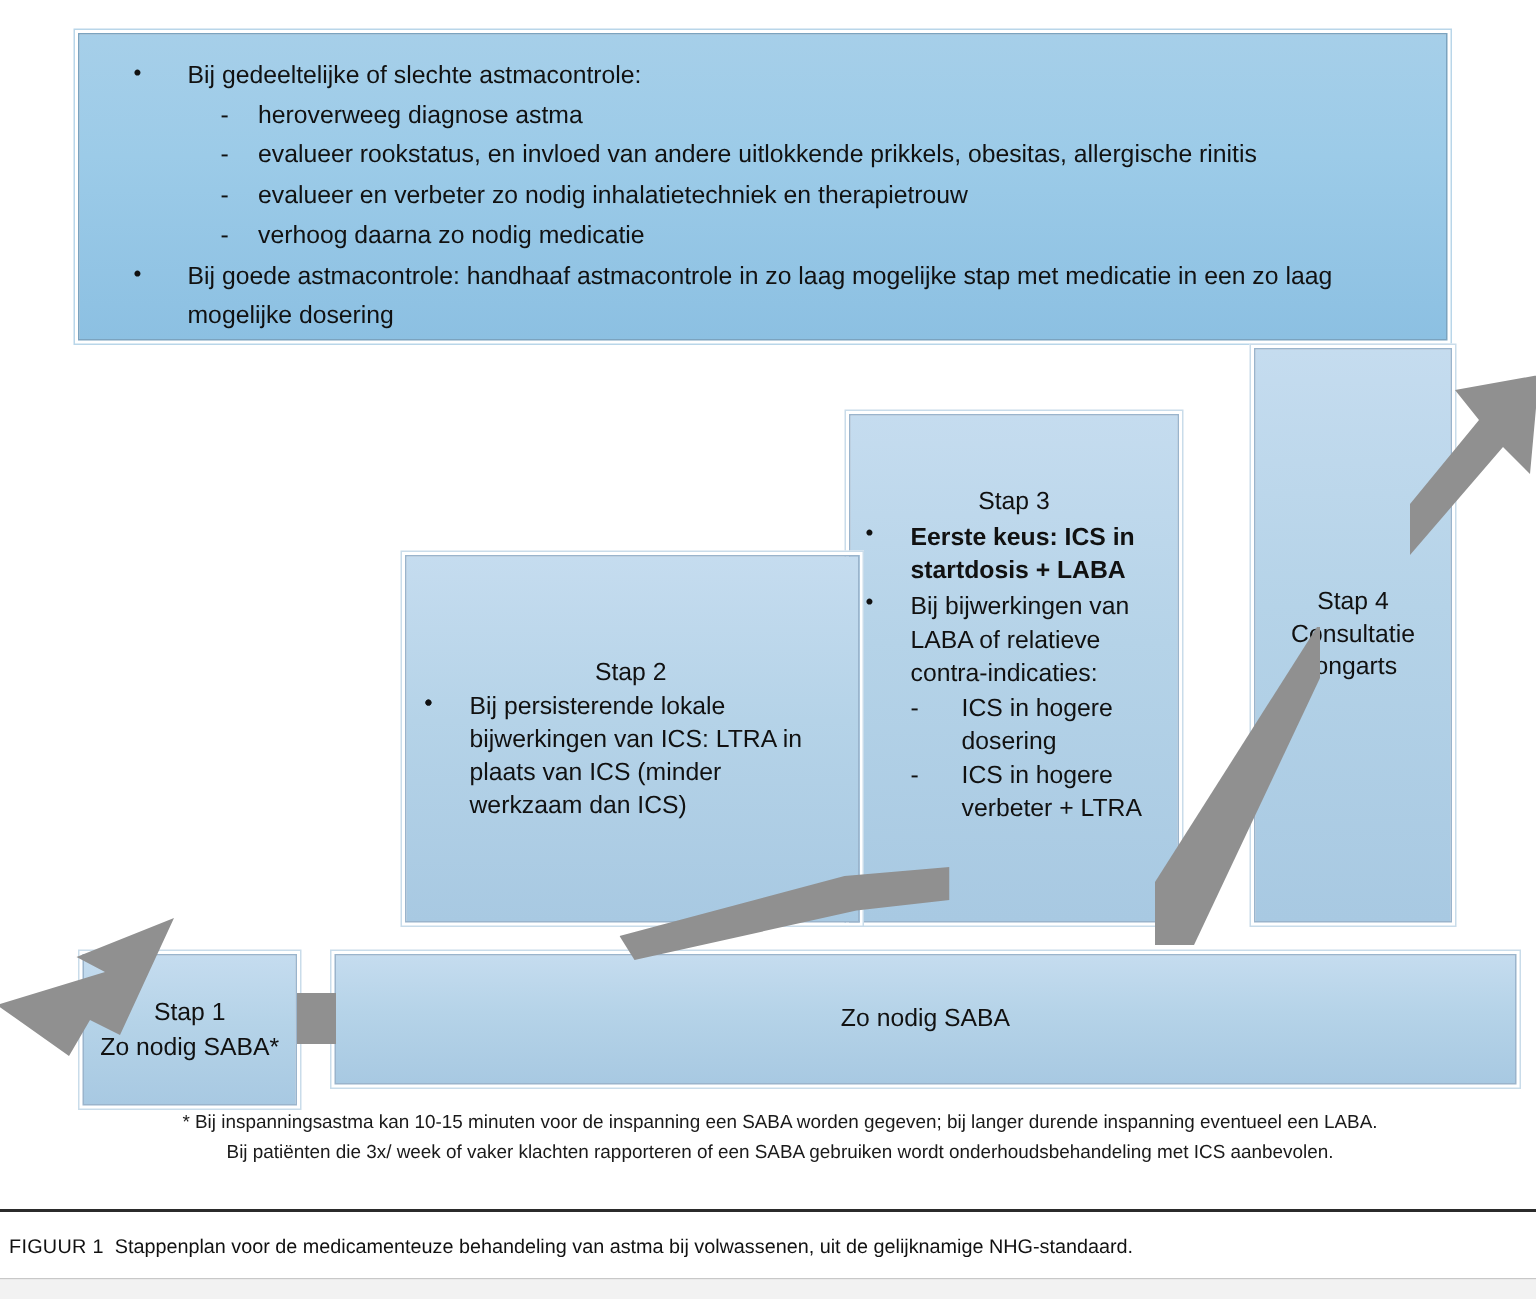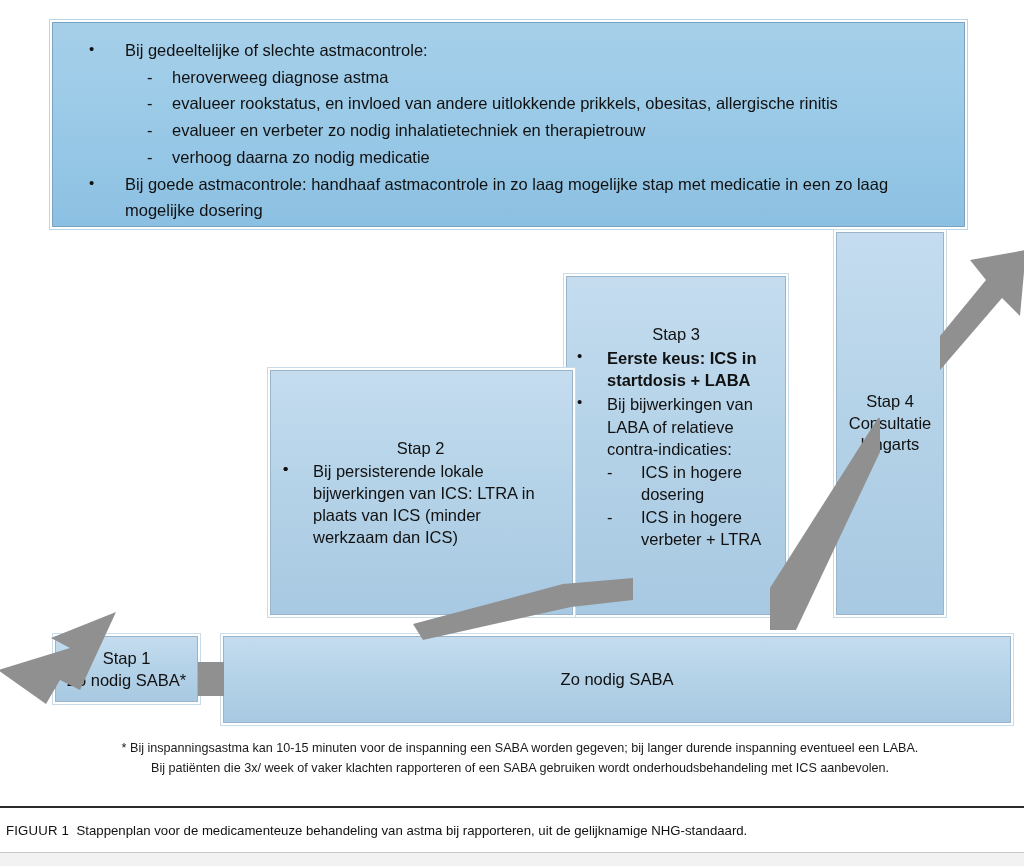--- a/index.html
+++ b/index.html
@@ -79,22 +79,22 @@
   }
   #top-banner .lvl2 > .dash {
     position: absolute;
     left: 22px;
     top: 0;
   }
 
   
   #step2-box { left: 222px; top: 370px; width: 303px; height: 245px; margin-left: 48px; }
   #step3-box { left: 566px; top: 276px; width: 220px; height: 339px; }
-  #step4-box { left: 836px; top: 232px; width: 108px; height: 383px; }
-  #step1-box { left: 55px; top: 636px; width: 143px; height: 66px; }
+  #step4-box { left: 836px; top: 232px; width: 132px; height: 383px; }
+  #step1-box { left: 55px; top: 636px; width: 143px; height: 101px; }
   #saba-bar  { left: 223px; top: 636px; width: 788px; height: 87px; }
 
   .box-inner {
     position: absolute;
     left: 0; right: 0; top: 0; bottom: 0;
     display: flex;
     flex-direction: column;
     justify-content: center;
   }
   .step-title {
@@ -346,17 +346,17 @@
     <p>* Bij inspanningsastma kan 10-15 minuten voor de inspanning een SABA worden gegeven; bij langer durende inspanning eventueel een LABA.</p>
     <p>Bij patiënten die 3x/ week of vaker klachten rapporteren of een SABA gebruiken wordt onderhoudsbehandeling met ICS aanbevolen.</p>
   </div>
 
 </div>
 
 <div id="caption-rule-top"></div>
 <div id="caption-bar">
   <div id="caption-text">
     <span class="fig-label">FIGUUR 1</span>
-    <span>&nbsp;</span><span>Stappenplan voor de medicamenteuze behandeling van astma bij rapporteren, uit de gelijknamige NHG-standaard.</span>
+    <span>&nbsp;</span><span>Stappenplan voor de medicamenteuze behandeling van astma bij volwassenen, uit de gelijknamige NHG-standaard.</span>
   </div>
 </div>
 <div id="caption-rule-bottom"></div>
 <div id="page-bottom-strip"></div>
 
 </body></html>

